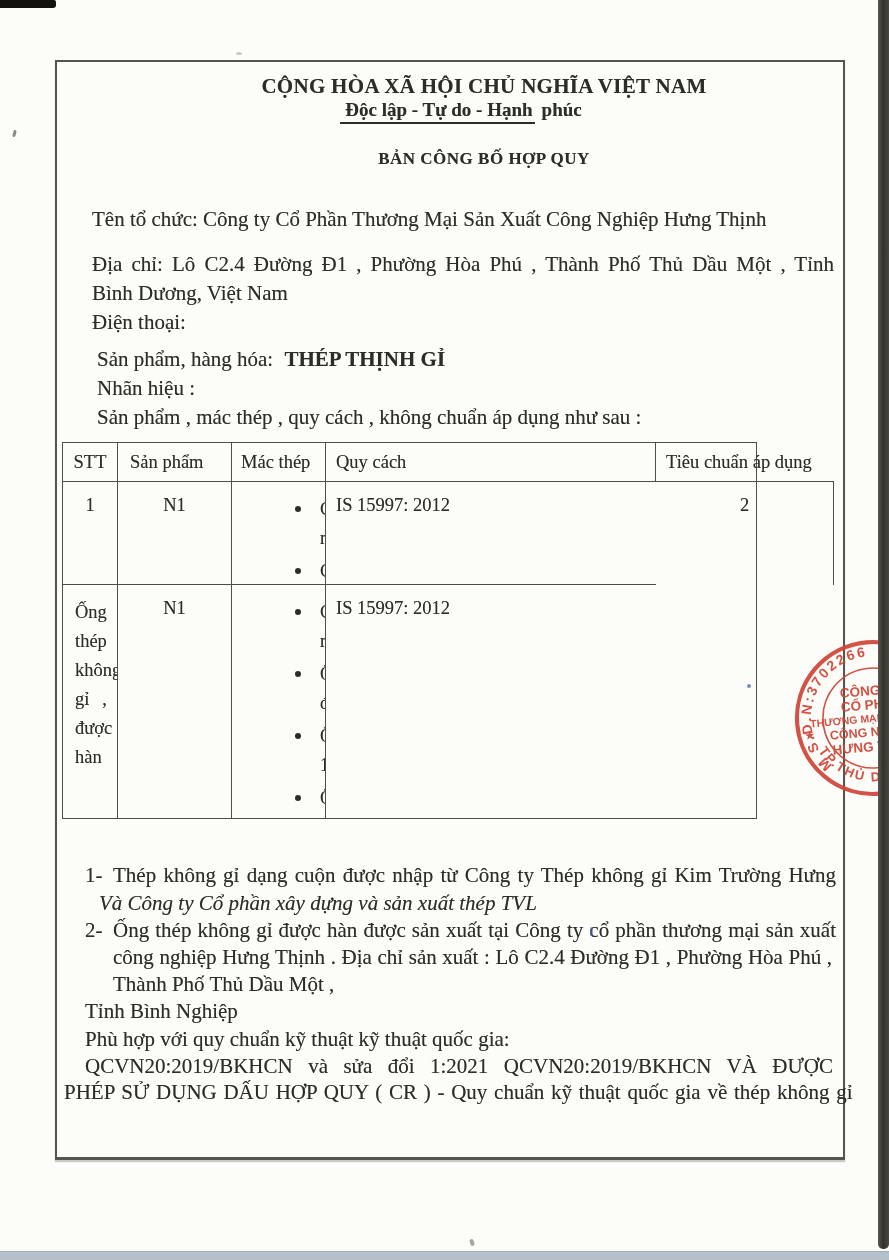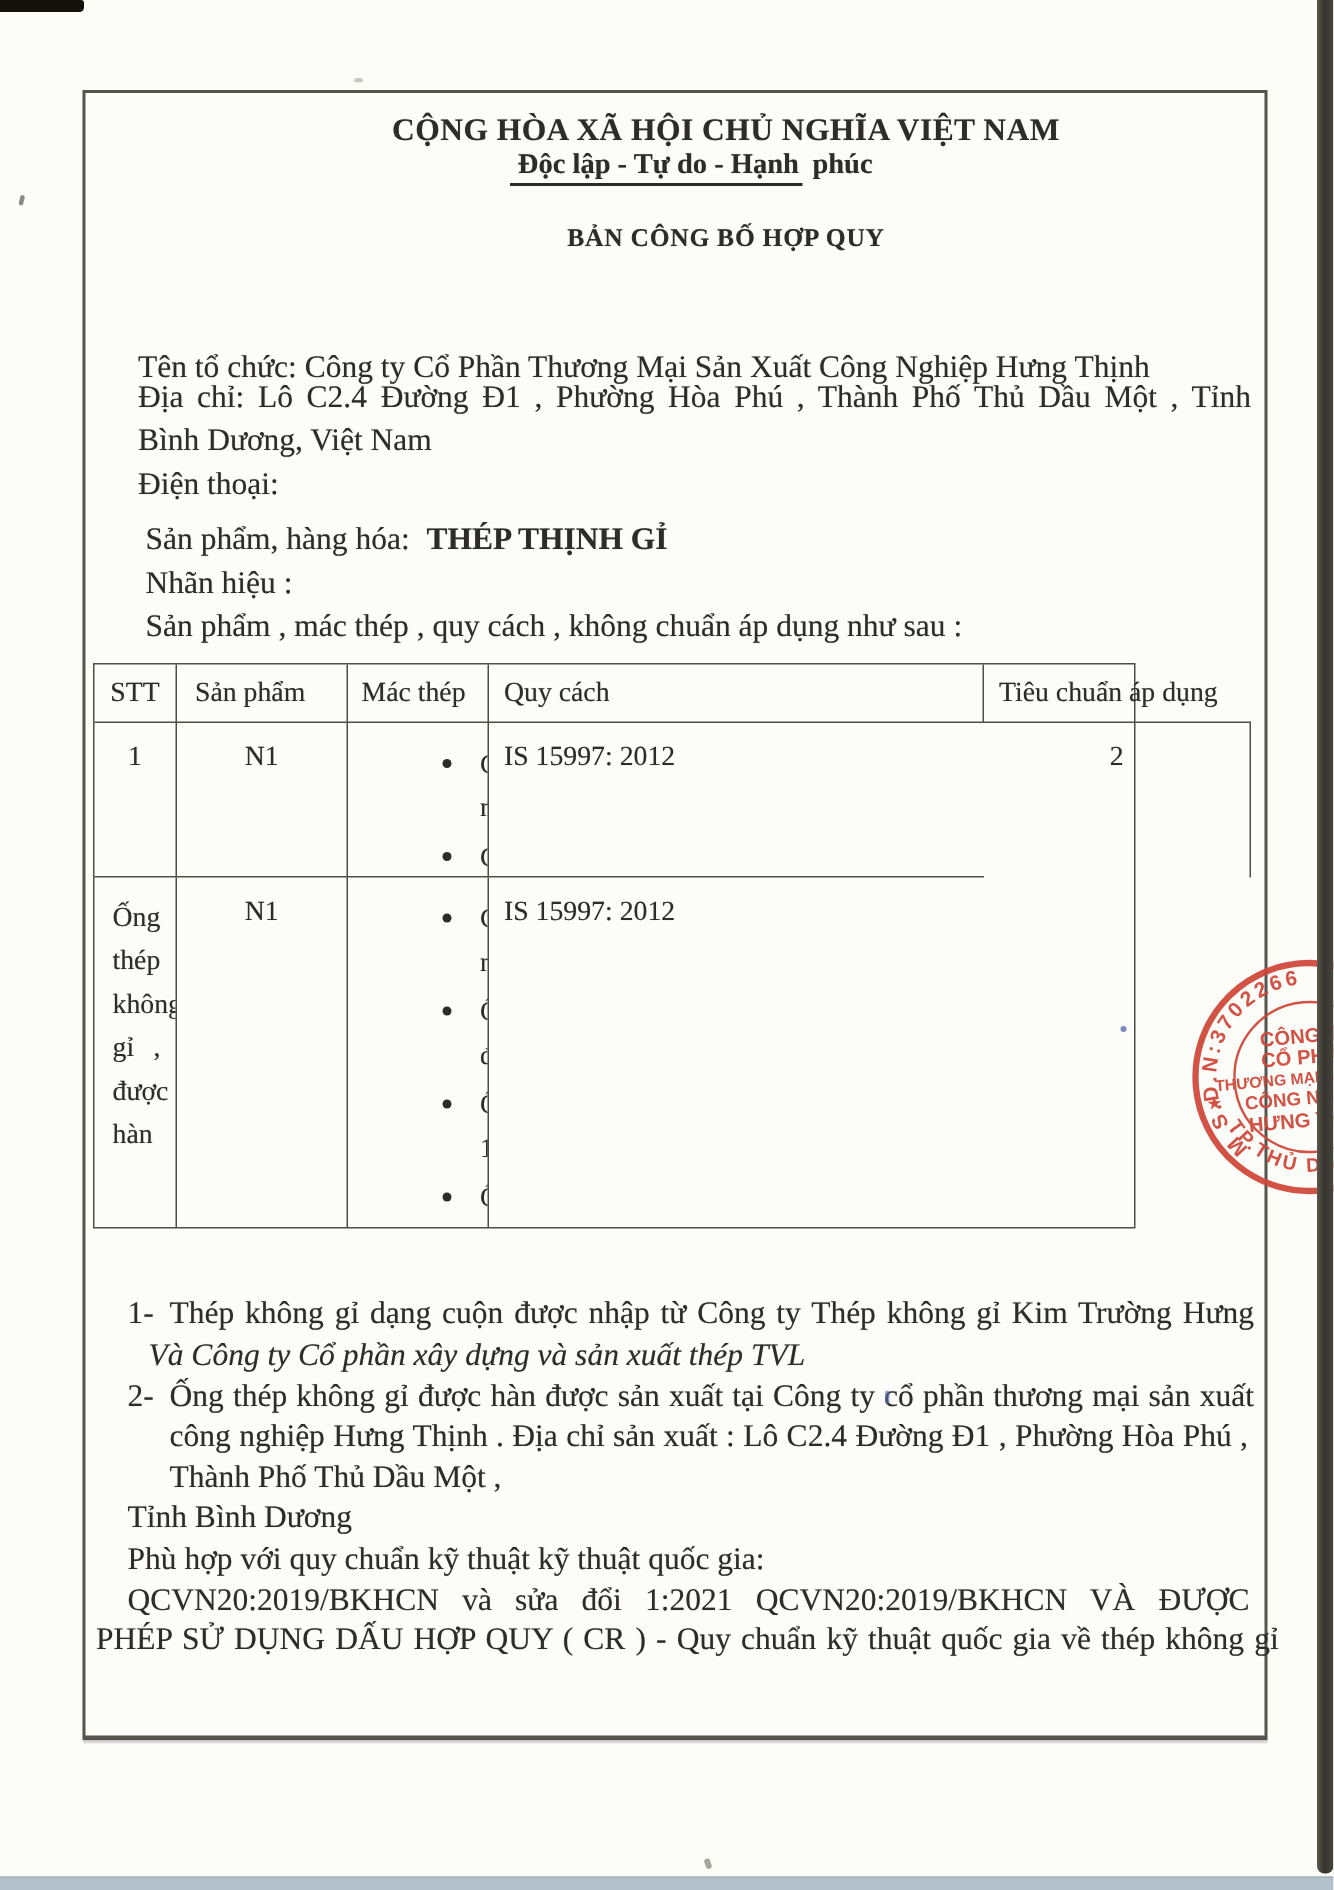--- a/index.html
+++ b/index.html
@@ -74,21 +74,21 @@
 <div class="page">
 
   <div class="abs frame"></div>
 
   <div class="abs center-band national txt">CỘNG HÒA XÃ HỘI CHỦ NGHĨA VIỆT NAM</div>
   <div class="abs center-band motto txt">
     <span class="u">Độc lập - Tự do - Hạnh</span><span class="tail">phúc</span>
   </div>
   <div class="abs center-band doctitle txt">BẢN CÔNG BỐ HỢP QUY</div>
 
-  <div class="abs bline txt" style="left:92px;top:231px;">Tên tổ chức: Công ty Cổ Phần Thương Mại Sản Xuất Công Nghiệp Hưng Thịnh</div>
+  <div class="abs bline txt" style="left:92px;top:206px;">Tên tổ chức: Công ty Cổ Phần Thương Mại Sản Xuất Công Nghiệp Hưng Thịnh</div>
   <div class="abs bline txt jline" style="left:92px;top:251px;width:742px;">Địa chỉ: Lô C2.4 Đường Đ1 , Phường Hòa Phú , Thành Phố Thủ Dầu Một , Tỉnh</div>
   <div class="abs bline txt" style="left:92px;top:280px;">Bình Dương, Việt Nam</div>
   <div class="abs bline txt" style="left:92px;top:309px;">Điện thoại:</div>
   <div class="abs bline txt" style="left:97px;top:346px;">
     <span>Sản phẩm, hàng hóa:</span>
     <span class="bold" style="margin-left:6px;">THÉP THỊNH GỈ</span>
   </div>
   <div class="abs bline txt" style="left:97px;top:375px;">Nhãn hiệu :</div>
   <div class="abs bline txt" style="left:97px;top:404px;">Sản phẩm , mác thép , quy cách , không chuẩn áp dụng như sau :</div>
 
@@ -135,21 +135,21 @@
   </div>
 
   <div class="abs nmark txt" style="left:85px;top:862px;">1-</div>
   <div class="abs ntext txt njust" style="left:113px;top:862px;width:723px;">Thép không gỉ dạng cuộn được nhập từ Công ty Thép không gỉ Kim Trường Hưng</div>
   <div class="abs ntext txt" style="left:99px;top:890px;font-style:italic;">Và Công ty Cổ phần xây dựng và sản xuất thép TVL</div>
 
   <div class="abs nmark txt" style="left:85px;top:917px;">2-</div>
   <div class="abs ntext txt njust" style="left:113px;top:917px;width:723px;">Ống thép không gỉ được hàn được sản xuất tại Công ty cổ phần thương mại sản xuất</div>
   <div class="abs ntext txt njust" style="left:113px;top:944px;width:719px;">công nghiệp Hưng Thịnh . Địa chỉ sản xuất : Lô C2.4 Đường Đ1 , Phường Hòa Phú ,</div>
   <div class="abs ntext txt" style="left:113px;top:971px;">Thành Phố Thủ Dầu Một ,</div>
-  <div class="abs ntext txt" style="left:85px;top:998px;">Tỉnh Bình Dương</div>
+  <div class="abs ntext txt" style="left:85px;top:998px;">Tỉnh Bình Nghiệp</div>
 
   <div class="abs ntext txt" style="left:85px;top:1026px;">Phù hợp với quy chuẩn kỹ thuật kỹ thuật quốc gia:</div>
   <div class="abs ntext txt njust" style="left:85px;top:1053px;width:748px;">QCVN20:2019/BKHCN và sửa đổi 1:2021 QCVN20:2019/BKHCN VÀ ĐƯỢC</div>
   <div class="abs ntext txt" style="left:64px;top:1079px;word-spacing:1.5px;">PHÉP SỬ DỤNG DẤU HỢP QUY ( CR ) -  Quy chuẩn kỹ thuật quốc gia về thép không gỉ</div>
 
   <svg class="stamp" width="220" height="220" viewBox="0 0 220 220">
     <g fill="none" stroke="#cf4638">
       <circle cx="110" cy="110" r="76" stroke-width="4.2"></circle>
       <circle cx="110" cy="110" r="50" stroke-width="1.6"></circle>
     </g>

